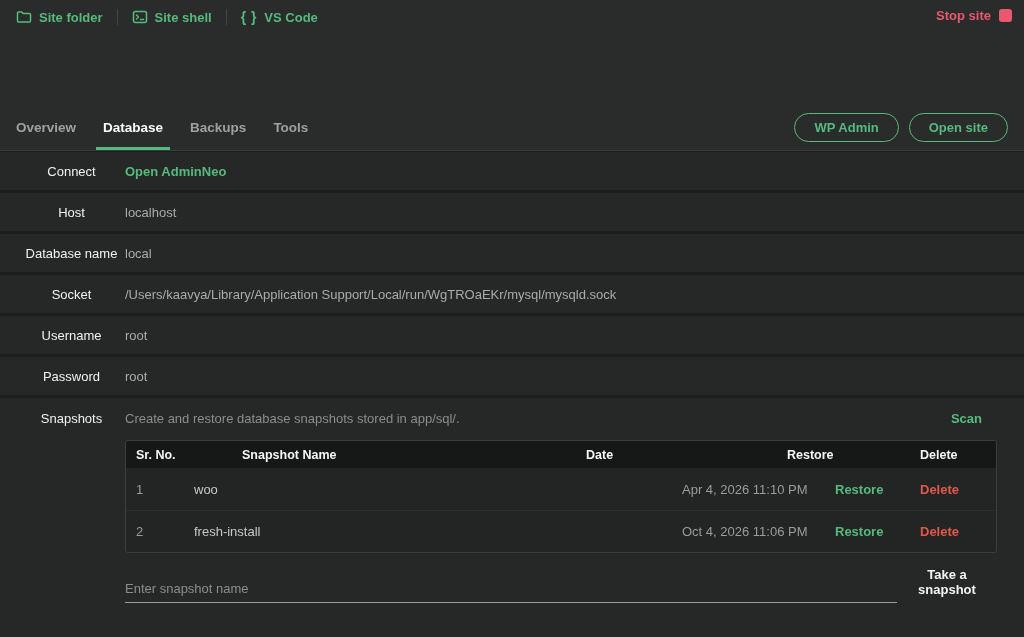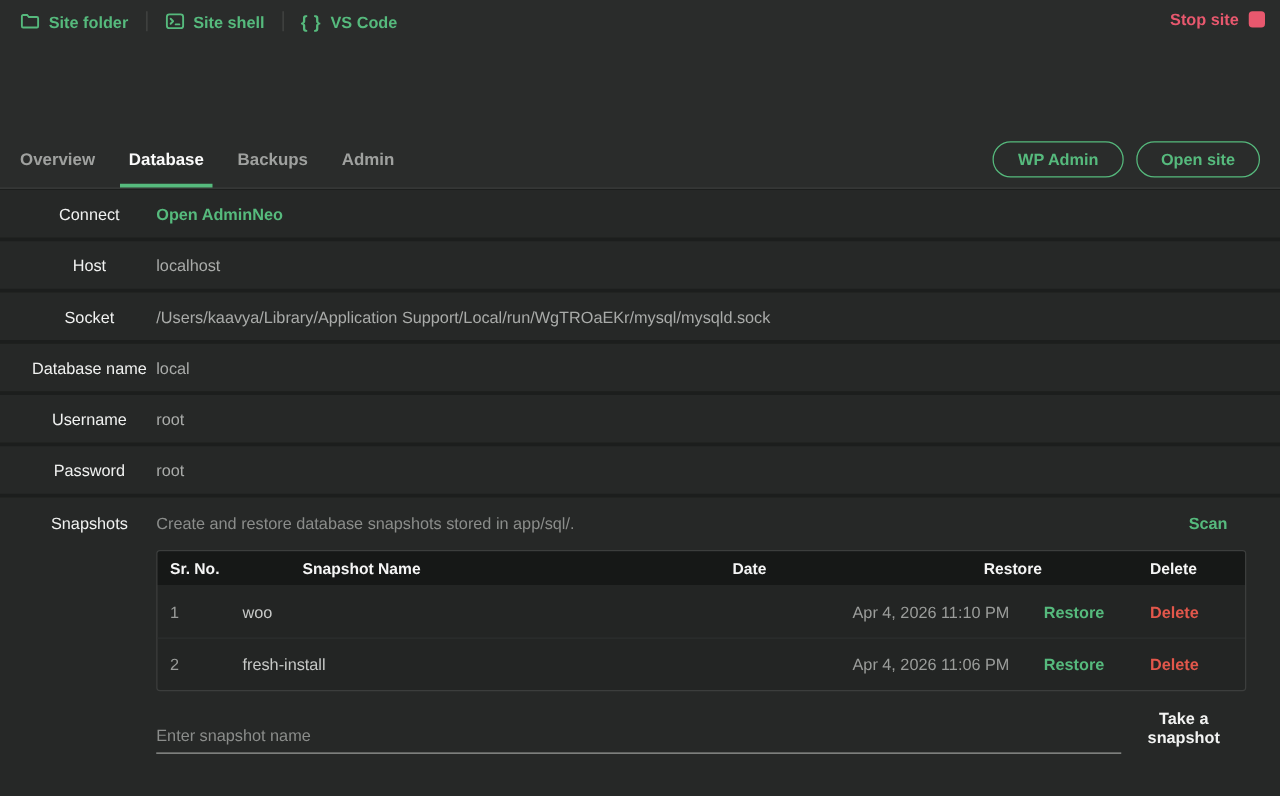--- a/index.html
+++ b/index.html
@@ -143,48 +143,48 @@
         <span>VS Code</span>
       </a>
     </div>
   </header>
 
   <nav class="tabbar">
     <div class="tabs">
       <button class="tab">Overview</button>
       <button class="tab active">Database</button>
       <button class="tab">Backups</button>
-      <button class="tab">Admin</button>
+      <button class="tab">Tools</button>
     </div>
     <div class="tab-actions">
       <button class="pill-btn">WP Admin</button>
       <button class="pill-btn">Open site</button>
     </div>
   </nav>
 
   <main class="main">
 
     <div class="row">
       <span class="row-label">Connect</span>
       <a class="link-green">Open AdminNeo</a>
     </div>
 
     <div class="row">
       <span class="row-label">Host</span>
       <span class="row-value">localhost</span>
     </div>
 
     <div class="row">
+      <span class="row-label">Database name</span>
+      <span class="row-value">local</span>
+    </div>
+
+    <div class="row">
       <span class="row-label">Socket</span>
       <span class="row-value">/Users/kaavya/Library/Application Support/Local/run/WgTROaEKr/mysql/mysqld.sock</span>
-    </div>
-
-    <div class="row">
-      <span class="row-label">Database name</span>
-      <span class="row-value">local</span>
     </div>
 
     <div class="row">
       <span class="row-label">Username</span>
       <span class="row-value">root</span>
     </div>
 
     <div class="row">
       <span class="row-label">Password</span>
       <span class="row-value">root</span>
@@ -211,21 +211,21 @@
             <span class="cell-sr">1</span>
             <span class="cell-name">woo</span>
             <span class="cell-date">Apr 4, 2026 11:10 PM</span>
             <a class="cell-restore">Restore</a>
             <a class="cell-delete">Delete</a>
           </div>
 
           <div class="sgrid srow">
             <span class="cell-sr">2</span>
             <span class="cell-name">fresh-install</span>
-            <span class="cell-date">Apr 4, 2026 11:06 PM</span>
+            <span class="cell-date">Oct 4, 2026 11:06 PM</span>
             <a class="cell-restore">Restore</a>
             <a class="cell-delete">Delete</a>
           </div>
         </div>
 
         <div class="snap-input-row">
           <input class="snap-input" type="text" placeholder="Enter snapshot name" style="">
           <button class="take-snapshot">Take a snapshot</button>
         </div>
       </div>

